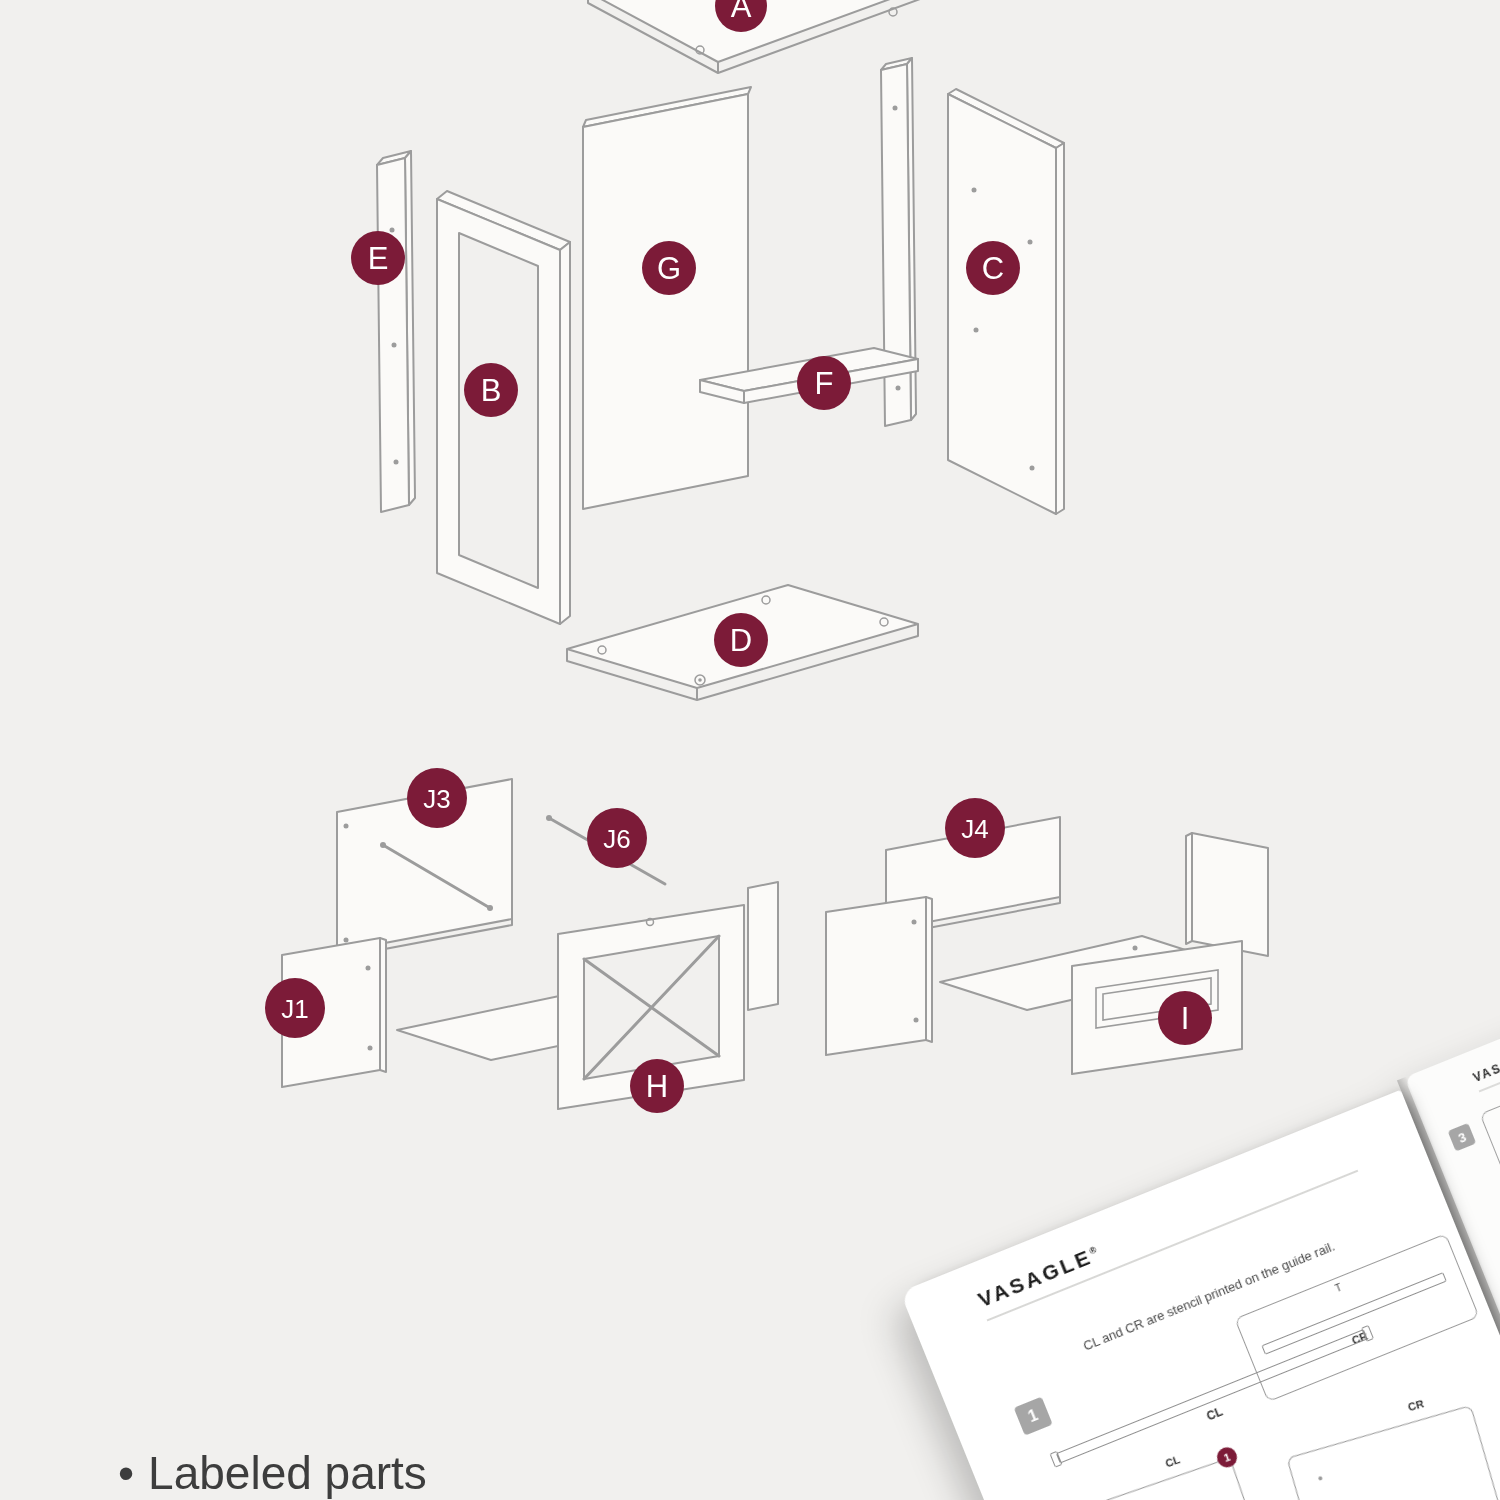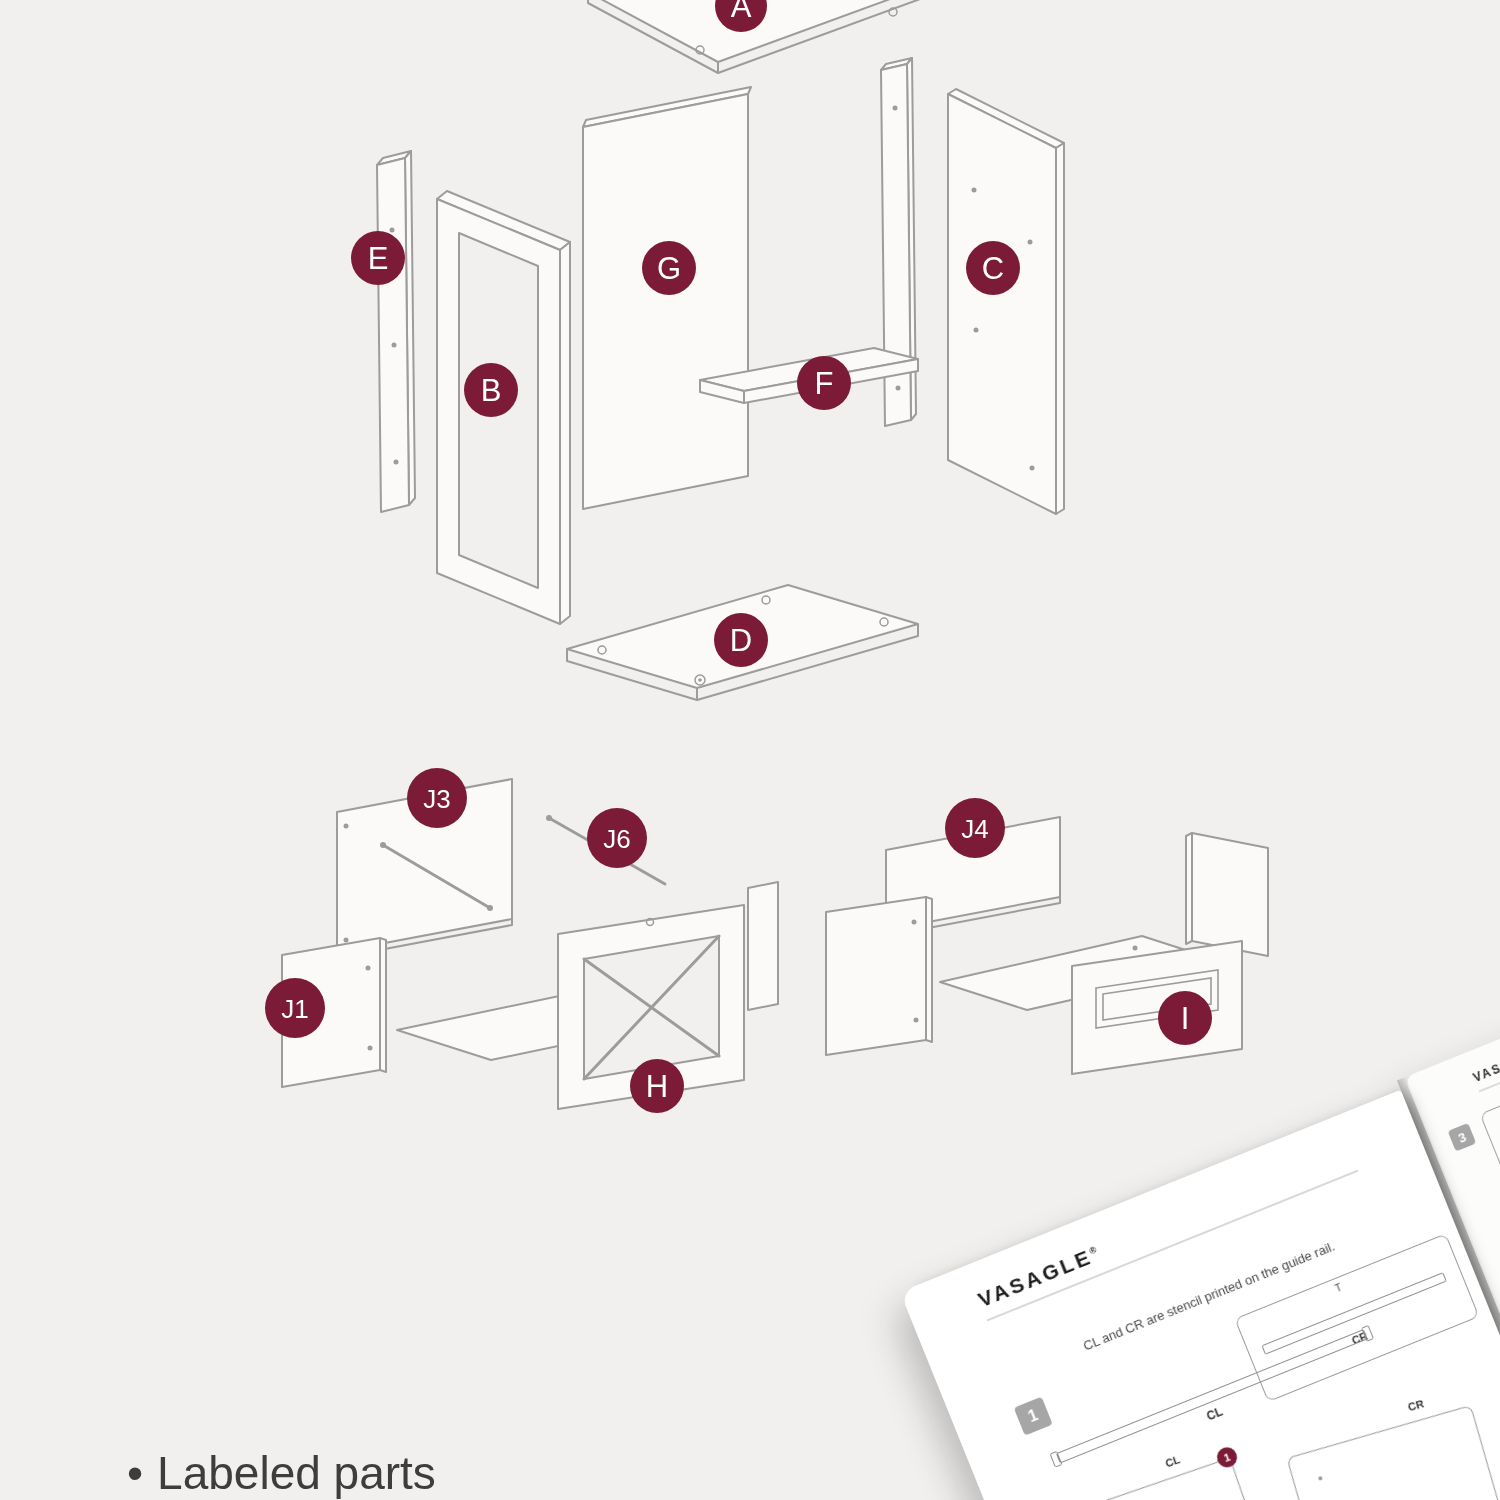--- a/index.html
+++ b/index.html
@@ -24,21 +24,21 @@
   .label-text{fill:#ffffff;font-size:31px;text-anchor:middle;font-family:"Liberation Sans",sans-serif;}
   .label-text.small{font-size:26px;}
 
   
   .heading{
     position:absolute;left:112px;top:1318px;
     font-size:90px;font-weight:600;letter-spacing:-1px;
     color:#7c1b38;white-space:nowrap;
   }
   .feature-line{
-    position:absolute;left:127px;top:1446px;
+    position:absolute;left:118px;top:1446px;
     font-size:46px;color:#3d3d3d;white-space:nowrap;
   }
   .feature-line .dot{margin-right:14px;color:#3d3d3d;}
 
   
   .book{
     position:absolute;left:900px;top:1292px;width:860px;height:560px;
     transform:rotate(-22deg);transform-origin:0 0;
     filter:drop-shadow(-16px 16px 18px rgba(0,0,0,0.22));
   }

